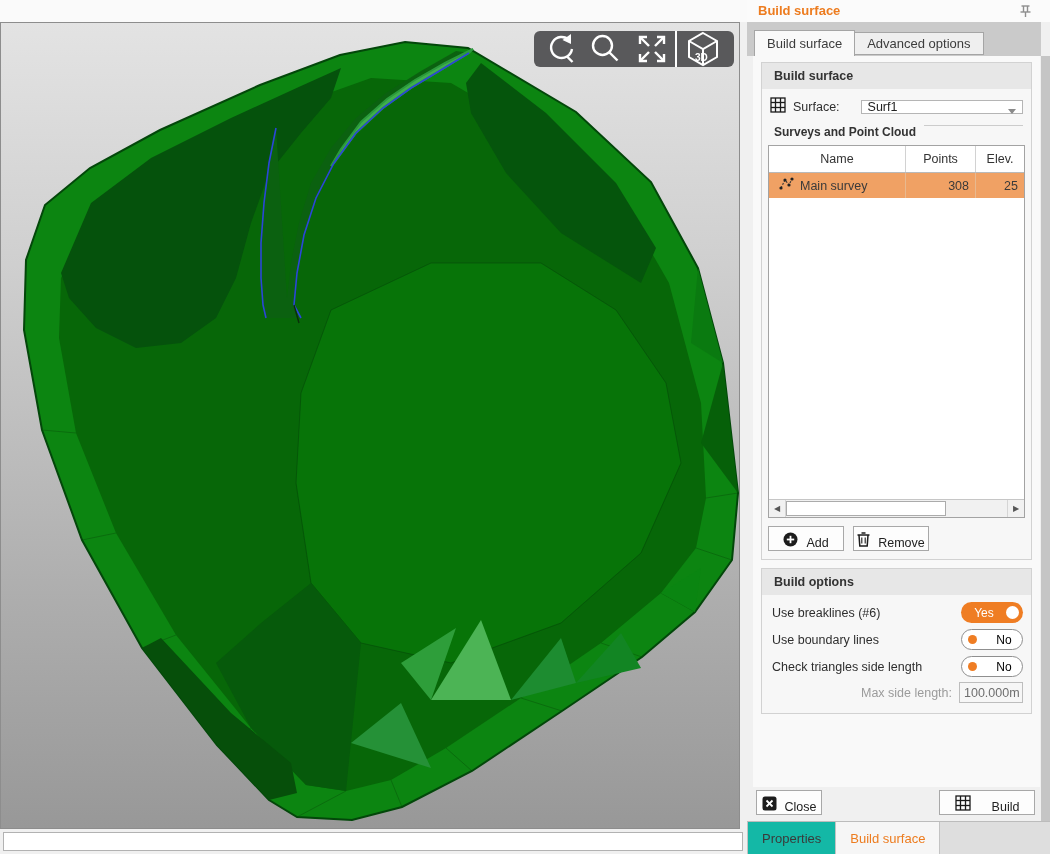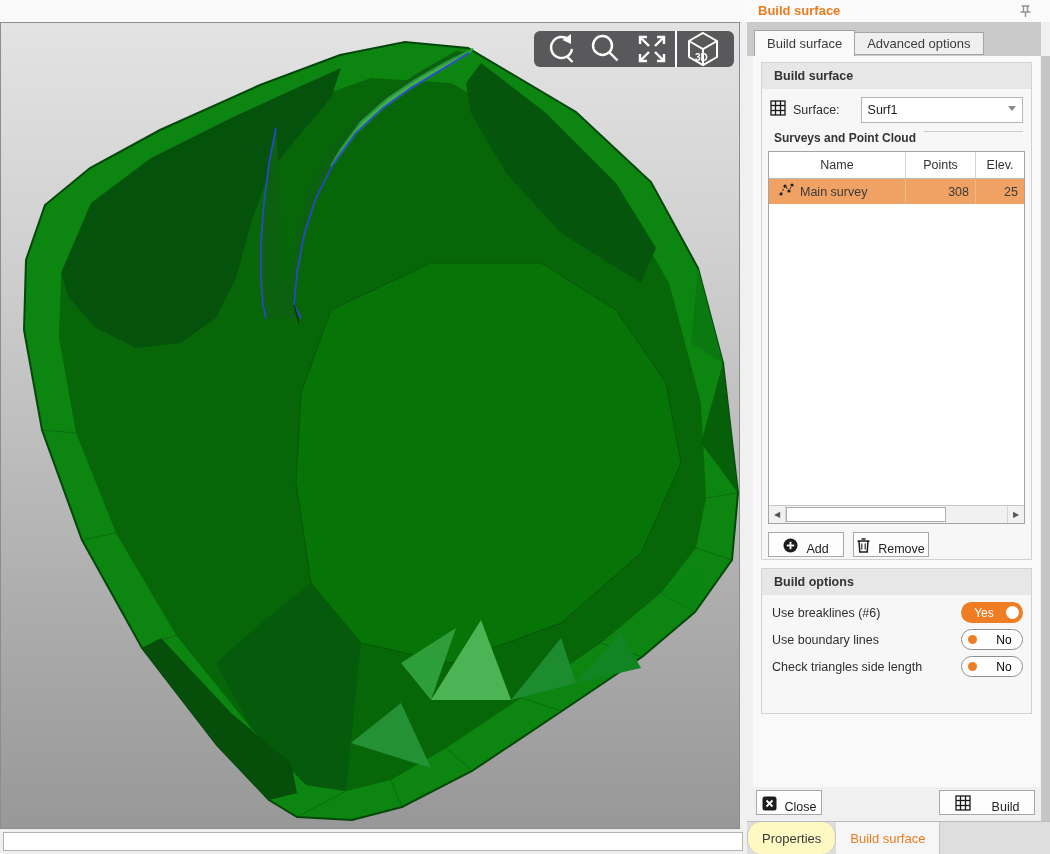--- a/index.html
+++ b/index.html
@@ -40,21 +40,21 @@
 
   #page { position:absolute; left:6px; top:56px; width:287px; height:731px; background:#f9f9f9; }
 
   .group { position:absolute; left:8px; width:271px; background:#f7f7f7; border:1px solid #d2d2d2; }
   .group-header { height:26px; background:#e7e7e7; display:flex; align-items:center;
     padding-left:12px; font-size:12.5px; font-weight:bold; color:#333; }
 
   #grp-build { top:6px; height:498px; }
   #surface-row { display:flex; align-items:center; padding:8px 8px 4px 8px; gap:7px; }
   #surface-label { font-size:12.5px; color:#2e2e2e; }
-  #surface-combo { margin-left:14px; flex:1; height:26px; background:#fff; border:1px solid #b5b5b5;
+  #surface-combo { margin-left:14px; flex:1; height:14px; background:#fff; border:1px solid #b5b5b5;
     display:flex; align-items:center; font-size:12.5px; color:#222; padding-left:6px; position:relative; cursor:pointer; }
   #surface-combo .arrow { position:absolute; right:6px; top:8px; width:0; height:0;
     border-left:4px solid transparent; border-right:4px solid transparent; border-top:5px solid #8a8a8a; }
 
   #surveys-label-row { display:flex; align-items:flex-start; padding:4px 8px 4px 12px; }
   #surveys-label { font-size:12px; font-weight:bold; color:#333; white-space:nowrap; }
   #surveys-label-row .rule { flex:1; border-top:1px solid #cccccc; margin-left:8px; }
 
   #table-box { margin:2px 6px 0 6px; height:373px; border:1px solid #a3a3a3; background:#fff;
     display:flex; flex-direction:column; }
@@ -94,21 +94,21 @@
     font-size:12.5px; color:#6e6e6e; display:flex; align-items:center; padding-left:4px; }
 
   #panel-btns { position:absolute; left:0; top:789px; width:294px; height:28px; }
   #close-btn { position:absolute; left:9px; top:1px; width:66px; }
   #build-btn { position:absolute; right:6px; top:1px; width:96px;gap:21px; }
 
   #bottom-tabs { position:absolute; left:0; top:821px; width:303px; height:33px; background:#dedede;
     border-top:1px solid #bcbcbc; display:flex; }
   .btab { display:flex; align-items:center; justify-content:center; font-size:13px; cursor:pointer;
     padding:0 14px; border-right:1px solid #c3c3c3; }
-  .btab.inactive { color:#3a3a3a; background:#fef9c3; border-left:1px solid #c3c3c3;border-radius:14px; }
+  .btab.inactive { color:#3a3a3a; background:#14b8a6; border-left:1px solid #c3c3c3; }
   .btab.active { color:#ed7c1f; background:#f6f6f6; }
 </style>
 </head>
 <body>
 
 <div id="left-top-strip" class="abs"></div>
 
 <div id="viewport" class="abs">
   <svg id="terrain-svg" width="738" height="805" viewBox="0 0 738 805">
 
@@ -336,20 +336,26 @@
           <span>No</span>
         </div>
       </div>
       <div class="opt-row">
         <span class="opt-label">Check triangles side length</span>
         <div class="pill off">
           <span class="dot"></span>
           <span>No</span>
         </div>
       </div>
+      <div id="maxside-row">
+        <span id="maxside-label">Max side length:</span>
+        <div id="maxside-input">
+          <span>100.000m</span>
+        </div>
+      </div>
     </div>
   </div>
 
   <div id="panel-btns">
     <div id="close-btn" class="btn">
       <span>
         <svg width="15" height="15" viewBox="0 0 15 15">
           <rect x="0.5" y="0.5" width="14" height="14" rx="2.5" fill="#1c1c1c"></rect>
           <line x1="4.5" y1="4.5" x2="10.5" y2="10.5" stroke="#fff" stroke-width="1.8"></line>
           <line x1="10.5" y1="4.5" x2="4.5" y2="10.5" stroke="#fff" stroke-width="1.8"></line>

